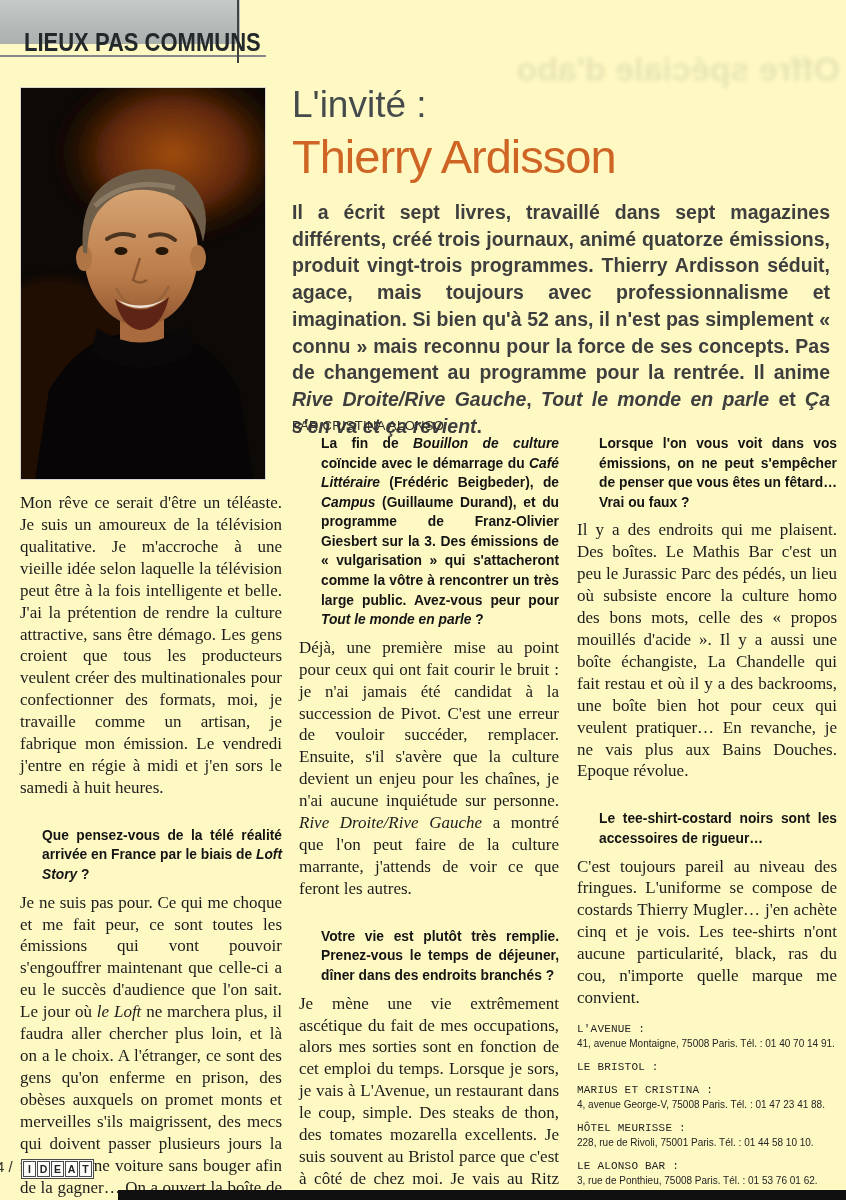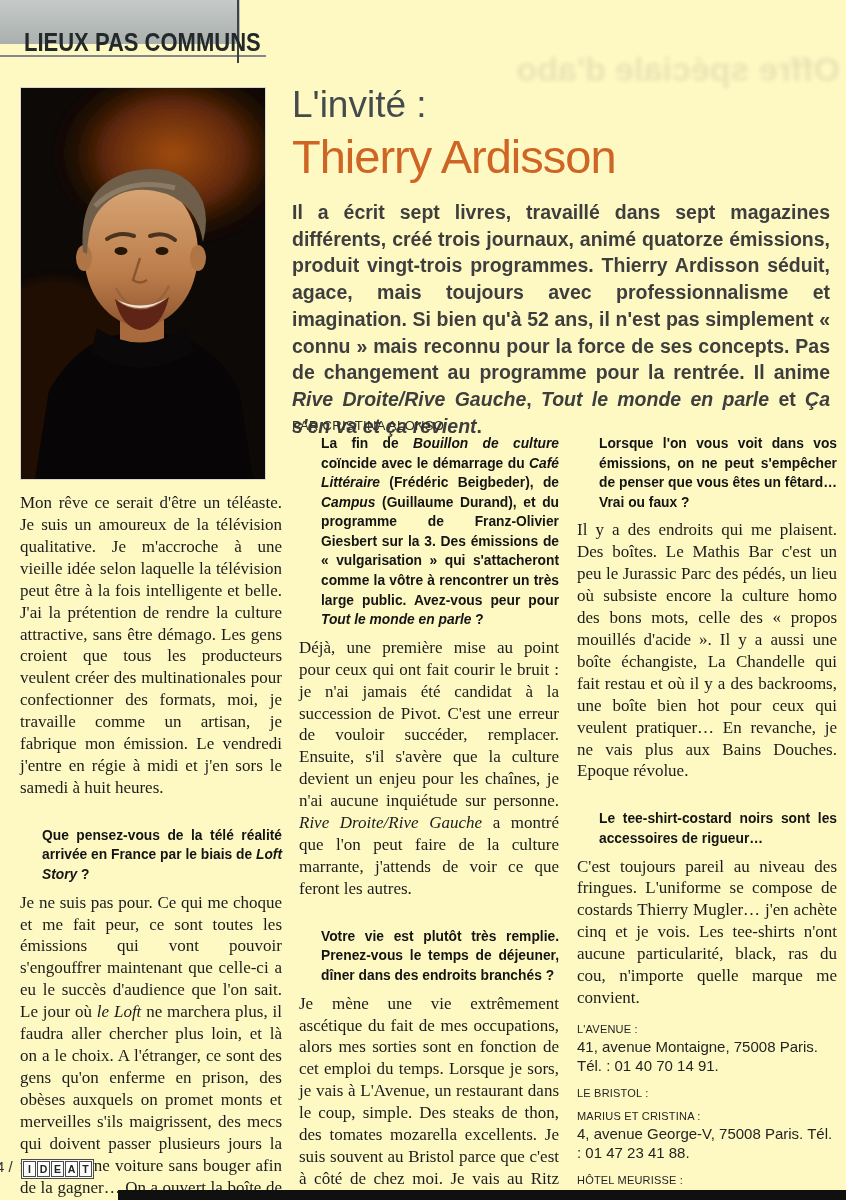--- a/index.html
+++ b/index.html
@@ -31,22 +31,22 @@
   .col-mid{left:299px;top:434px;}
   .col-right{left:577px;top:434px;}
   .q{font-size:13.8px;line-height:1.42;font-weight:bold;color:#141414;text-align:justify;
      padding-left:22px;margin:0 0 7px 0;}
   .q i,.a i{}
   .a{font-family:"Liberation Serif","DejaVu Serif",serif;font-size:17px;line-height:1.29;
      color:#1c1c1c;text-align:justify;margin:0 0 27px 0;}
   
   .addresses{margin-top:14px;}
   .addr{margin-bottom:11px;}
-  .addr-name{font-size:11px;color:#242424;letter-spacing:.2px;margin-bottom:2px;}
-  .addr-details{font-size:15px;color:#242424;line-height:1.3;}
+  .addr-name{font-size:11px;color:#242424;letter-spacing:.2px;margin-bottom:2px;font-family:Liberation Mono, monospace;}
+  .addr-details{font-size:10px;color:#242424;line-height:1.3;}
   
   .pagenum{position:absolute;left:-4px;top:1158px;font-size:15px;color:#333;}
   .ideat-logo{position:absolute;left:21px;top:1159px;display:inline-flex;gap:1px;
               border:1px solid #4a4a4a;background:#fbfbf9;padding:1px;}
   .ideat-letter{width:11px;height:14px;border:1px solid #4a4a4a;font-size:10.5px;font-weight:bold;
                 color:#222;display:flex;align-items:center;justify-content:center;background:#fdfdfc;}
   .bottom-bar{position:absolute;left:118px;top:1190px;width:728px;height:10px;background:#101010;}
 </style>
 </head>
 <body>

